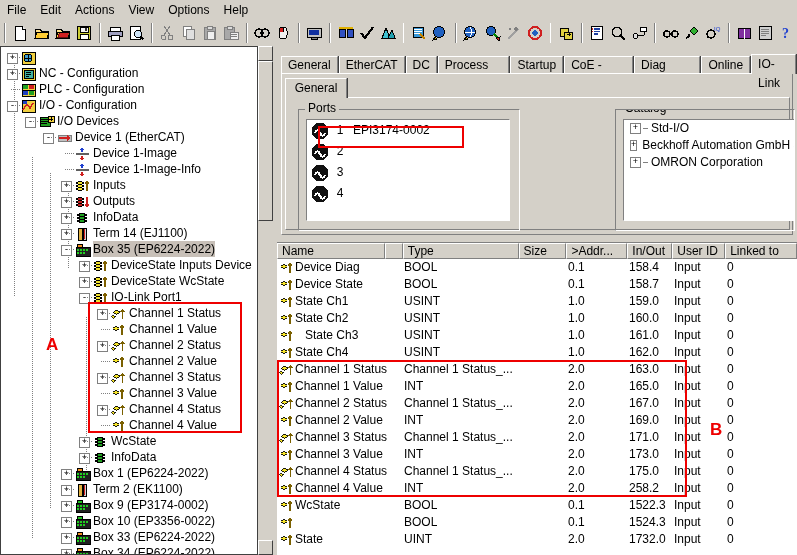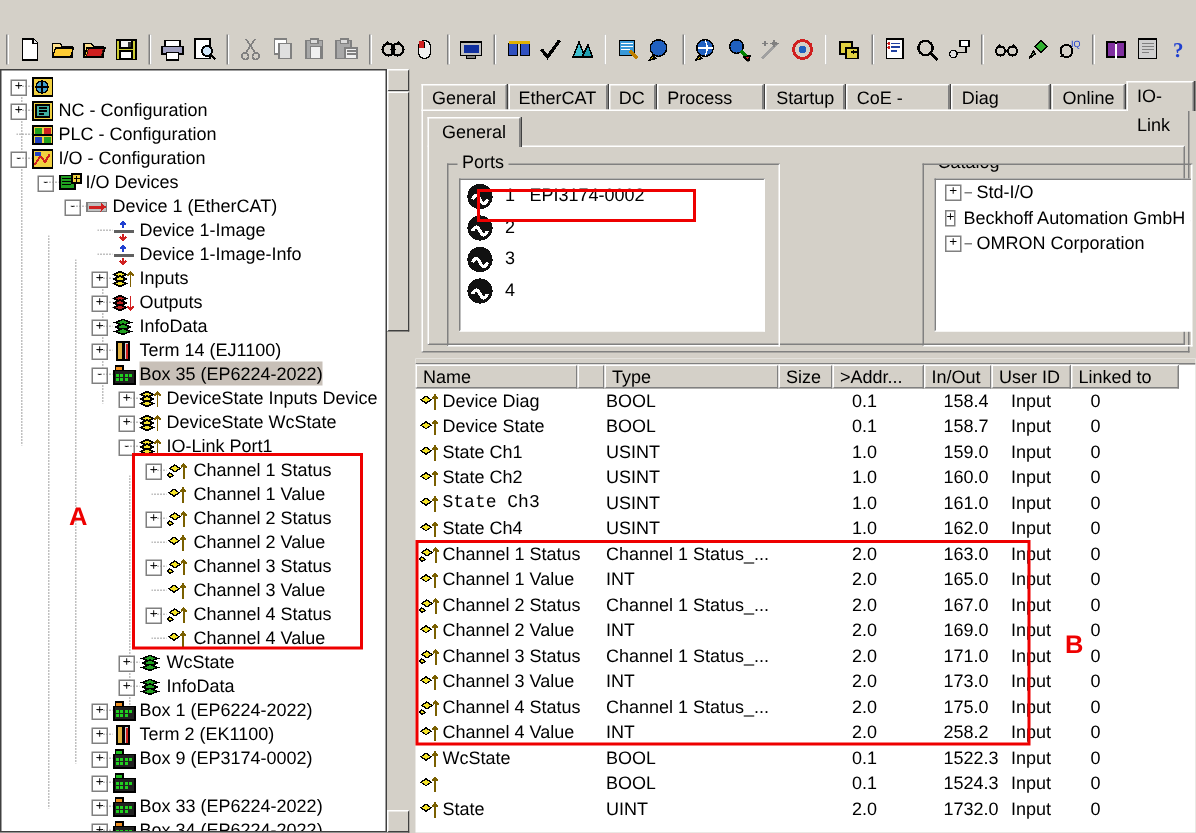--- a/index.html
+++ b/index.html
@@ -81,20 +81,28 @@
 
   
   .annbox{position:absolute;border:2px solid #ee0000;box-sizing:border-box;pointer-events:none;}
   .annlbl{position:absolute;color:#ee0000;font-size:17px;font-weight:bold;font-family:"Liberation Sans",sans-serif;}
 </style>
 </head>
 <body>
 
 <div id="app">
 
+  <div class="menubar" id="menubar">
+      <div class="mi">File</div>
+      <div class="mi">Edit</div>
+      <div class="mi">Actions</div>
+      <div class="mi">View</div>
+      <div class="mi">Options</div>
+      <div class="mi">Help</div>
+    </div>
 
   <div class="toolbar" id="toolbar">
       <div class="tbsep"></div>
       <div class="tbbtn">
         <svg width="16" height="16" viewBox="0 0 16 16" shape-rendering="crispEdges">
           <path d="M3 1h7l3 3v11H3z" fill="#fff" stroke="#000"></path>
           <path d="M10 1v3h3" fill="#e8e8e8" stroke="#000"></path>
         </svg>
       </div>
       <div class="tbbtn">
@@ -637,20 +645,21 @@
               <rect x="1" y="4" width="14" height="9" fill="#202020" stroke="#000"></rect>
               <rect x="2" y="1" width="5" height="3" fill="#20c020" stroke="#000"></rect>
               <rect x="2" y="6" width="2" height="2" fill="#20d020"></rect>
               <rect x="5" y="6" width="2" height="2" fill="#20d020"></rect>
               <rect x="8" y="6" width="2" height="2" fill="#20d020"></rect>
               <rect x="11" y="6" width="2" height="2" fill="#20d020"></rect>
               <rect x="2" y="9" width="2" height="2" fill="#20d020"></rect>
               <rect x="5" y="9" width="2" height="2" fill="#20d020"></rect>
               <rect x="8" y="9" width="2" height="2" fill="#20d020"></rect>
             </svg></div>
+          <span class="tlabel" style="left: 92px;">Box 10 (EP3356-0022)</span>
         </div>
         <div class="trow" style="top: 482px; position: absolute; left: 0px; width: 256px;">
           <div class="texp" style="left: 60px;">+</div>
           <div class="hline" style="left: 64px; top: 8px; width: 10px;"></div>
           <div class="tico" style="left: 74px;"><svg width="16" height="14" viewBox="0 0 16 14" shape-rendering="crispEdges">
               <rect x="1" y="4" width="14" height="9" fill="#202020" stroke="#000"></rect>
               <rect x="2" y="1" width="5" height="3" fill="#f09020" stroke="#000"></rect>
               <rect x="2" y="6" width="2" height="2" fill="#20d020"></rect>
               <rect x="5" y="6" width="2" height="2" fill="#20d020"></rect>
               <rect x="8" y="6" width="2" height="2" fill="#20d020"></rect>
@@ -763,21 +772,21 @@
           </div>
         </div>
     </div>
 
     <div class="grid">
       <div class="gridtop"></div>
       <div class="ghead" id="ghead">
           <div class="ghcell" style="width: 108px;">Name</div>
           <div class="ghcell" style="width: 18px;"></div>
           <div class="ghcell" style="width: 116px;">Type</div>
-          <div class="ghcell" style="width: 36px;">Size</div>
+          <div class="ghcell" style="width: 48px;">Size</div>
           <div class="ghcell" style="width: 61px;">&gt;Addr...</div>
           <div class="ghcell" style="width: 45px;">In/Out</div>
           <div class="ghcell" style="width: 53px;">User ID</div>
           <div class="ghcell" style="width: 72px;">Linked to</div>
         </div>
       <div class="growwrap" id="grows">
           <div class="grow">
             <span class="gc" style="left: 2px; top: 2px; line-height: 0;"><svg width="16" height="14" viewBox="0 0 16 14" shape-rendering="crispEdges">
                 <path d="M5 3.2l3.4 2.3L5 7.8 1.6 5.5z" fill="#f5e42a" stroke="#000" stroke-width=".9"></path>
                 <path d="M11 12V3M9.2 4.8L11 2.6l1.8 2.2" stroke="#7a6000" stroke-width="1.3" fill="none"></path>
@@ -827,21 +836,21 @@
             <span class="gc" style="left: 352px;">160.0</span>
             <span class="gc" style="left: 397px;">Input</span>
             <span class="gc" style="left: 450px;">0</span>
             <span class="gc" style="left: 505px;"></span>
           </div>
           <div class="grow">
             <span class="gc" style="left: 2px; top: 2px; line-height: 0;"><svg width="16" height="14" viewBox="0 0 16 14" shape-rendering="crispEdges">
                 <path d="M5 3.2l3.4 2.3L5 7.8 1.6 5.5z" fill="#f5e42a" stroke="#000" stroke-width=".9"></path>
                 <path d="M11 12V3M9.2 4.8L11 2.6l1.8 2.2" stroke="#7a6000" stroke-width="1.3" fill="none"></path>
               </svg></span>
-            <span class="gc" style="left: 18px; font-family: Liberation Mono, monospace;">State Ch3</span>
+            <span class="gc" style="left: 28px;">State Ch3</span>
             <span class="gc" style="left: 127px;">USINT</span>
             <span class="gc" style="left: 291px;">1.0</span>
             <span class="gc" style="left: 352px;">161.0</span>
             <span class="gc" style="left: 397px;">Input</span>
             <span class="gc" style="left: 450px;">0</span>
             <span class="gc" style="left: 505px;"></span>
           </div>
           <div class="grow">
             <span class="gc" style="left: 2px; top: 2px; line-height: 0;"><svg width="16" height="14" viewBox="0 0 16 14" shape-rendering="crispEdges">
                 <path d="M5 3.2l3.4 2.3L5 7.8 1.6 5.5z" fill="#f5e42a" stroke="#000" stroke-width=".9"></path>

